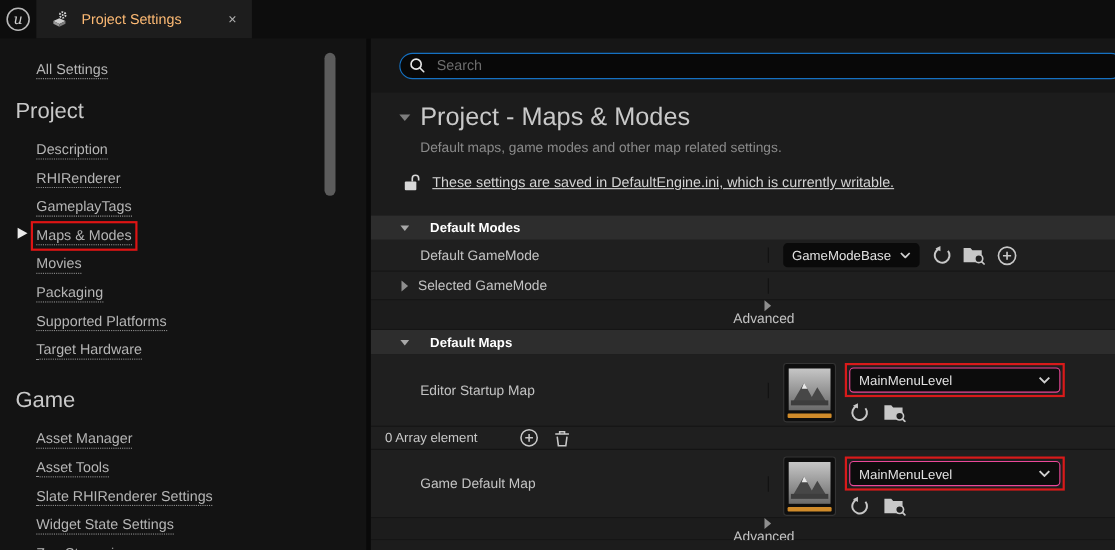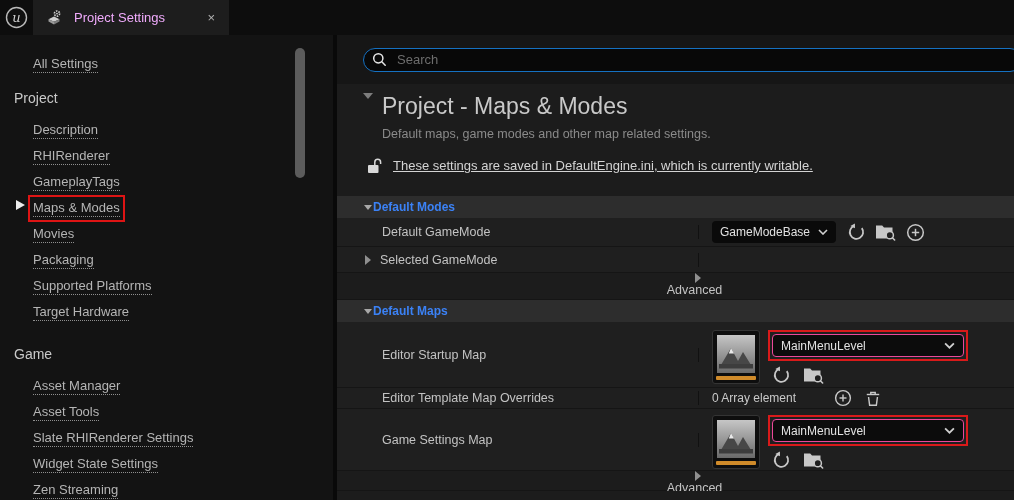--- a/index.html
+++ b/index.html
@@ -4,60 +4,60 @@
 <style>
   html,body{margin:0;padding:0;background:#000;}
   .root{position:relative;width:1014px;height:500px;background:#131313;overflow:hidden;
         font-family:"Liberation Sans",sans-serif;color:#c0c0c0;-webkit-font-smoothing:antialiased;}
 
   
   .topbar{height:35px;background:#0d0d0d;display:flex;align-items:center;}
   .logo-btn{width:27px;height:27px;margin-left:3px;display:flex;align-items:center;justify-content:center;}
   .tab{height:35px;min-width:196px;background:#1d1d1d;display:flex;align-items:center;
        padding:0 10px 0 13px;box-sizing:border-box;margin-left:3px;}
-  .tab-label{font-size:13px;color:#f0abfc;margin-left:11px;}
+  .tab-label{font-size:13px;color:#fdba74;margin-left:11px;}
   .tab-close{margin-left:auto;color:#b0b0b0;font-size:13px;line-height:1;padding:2px 4px;cursor:default;}
 
   
   .body-row{display:flex;height:465px;}
 
   
   .sidebar{width:337px;box-sizing:border-box;border-right:4px solid #090909;background:#131313;
            position:relative;flex-shrink:0;}
   .side-link{font-size:13px;color:#b5b5b5;border-bottom:1px dotted #8f8f8f;padding-bottom:1px;cursor:default;}
   .all-settings-wrap{margin:19px 0 0 33px;}
-  .side-heading{font-size:14px;font-weight:400;color:#c9c9c9;margin:18px 0 14px 14px;}
+  .side-heading{font-size:20px;font-weight:400;color:#c9c9c9;margin:18px 0 14px 14px;}
   .side-item{margin-left:33px;height:26px;position:relative;}
   .side-item .annotated{outline:2px solid #de1414;outline-offset:3px;}
   .sel-arrow{position:absolute;left:-17px;top:2px;width:0;height:0;
              border-top:5.5px solid transparent;border-bottom:5.5px solid transparent;
              border-left:9px solid #ececec;}
   .side-scroll{position:absolute;right:28px;top:13px;width:10px;height:130px;border-radius:5px;background:#5c5c5c;}
 
   
   .main{flex:1;min-width:0;display:flex;flex-direction:column;background:#161616;}
   .search-row{height:49px;display:flex;align-items:center;padding-left:26px;box-sizing:border-box;}
   .search-pill{flex:1;height:24px;margin-right:-8px;border:1px solid var(--accent,#1571c2);
                border-radius:13px;background:#080808;display:flex;align-items:center;
                padding-left:8px;box-sizing:border-box;}
   .search-pill input{background:transparent;border:none;outline:none;color:#cfcfcf;
                      font-size:13px;margin-left:8px;flex:1;font-family:inherit;}
   .search-pill input::placeholder{color:#6d6d6d;}
 
   .details{flex:1;background:#1c1c1c;display:flex;flex-direction:column;}
   .title-block{height:112px;box-sizing:border-box;padding-top:9px;}
-  .title-row{display:flex;padding-left:26px;}
+  .title-row{display:flex;align-items:center;padding-left:26px;}
   .page-title{font-size:23px;font-weight:400;color:#c9c9c9;margin:0 0 0 9px;}
   .subtitle{margin:7px 0 0 45px;font-size:12.5px;color:#8a8a8a;}
   .notice{margin:16px 0 0 30px;display:flex;align-items:center;font-size:13px;color:#d4d4d4;text-decoration:underline;}
   .notice svg{margin-right:11px;flex-shrink:0;}
 
   .sec-header{height:22px;background:#2d2d2d;display:flex;align-items:center;
               padding-left:27px;box-sizing:border-box;}
-  .sec-header .label{font-size:12px;font-weight:bold;color:#3b82f6;margin-left:1px;}
+  .sec-header .label{font-size:12px;font-weight:bold;color:#ffffff;margin-left:19px;}
 
   .prow{display:flex;background:#1f1f1f;border-bottom:1px solid #151515;box-sizing:border-box;align-items:center;}
   .prow .name{width:362px;box-sizing:border-box;border-right:1px solid #111;display:flex;
               align-items:center;padding-left:45px;font-size:12.5px;color:#c3c3c3;}
   .prow .name.collapsible{padding-left:28px;}
   .prow .name.collapsible .lbl{margin-left:9px;}
   .prow .value{flex:1;display:flex;align-items:center;padding-left:13px;min-width:0;}
   .h29{height:29px}.h26{height:26px}.h27{height:27px}.h66{height:66px}.h21{height:21px}.h62{height:62px}.h20{height:20px}
 
   .adv{display:flex;align-items:center;background:#1c1c1c;border-bottom:1px solid #151515;
@@ -283,41 +283,38 @@
                   <path d="M1 2.5 h6.2 l1.8 2 h8.5 v11 H1 Z" fill="#c8c8c8"></path>
                   <circle cx="14.8" cy="12.2" r="3.6" fill="#1f1f1f" stroke="#c8c8c8" stroke-width="1.5"></circle>
                   <line x1="17.4" y1="14.8" x2="19.6" y2="17" stroke="#c8c8c8" stroke-width="1.6" stroke-linecap="round"></line>
                 </svg>
               </div>
             </div>
           </div>
         </div>
 
         <div class="prow h21">
-          <div class="name">
-            <span class="lbl">Editor Template Map Overrides</span>
-          </div>
           <div class="value">
             <span class="array-count">0 Array element</span>
             <svg style="margin-left:38px" width="18" height="18" viewBox="0 0 19 19">
               <circle cx="9.5" cy="9.5" r="7.8" fill="none" stroke="#c8c8c8" stroke-width="1.5"></circle>
               <line x1="9.5" y1="5.8" x2="9.5" y2="13.2" stroke="#c8c8c8" stroke-width="1.5"></line>
               <line x1="5.8" y1="9.5" x2="13.2" y2="9.5" stroke="#c8c8c8" stroke-width="1.5"></line>
             </svg>
             <svg style="margin-left:13px" width="16" height="17" viewBox="0 0 18 19">
               <line x1="2" y1="5" x2="16" y2="5" stroke="#c8c8c8" stroke-width="1.6"></line>
               <path d="M6.5 5 V2.8 H11.5 V5" fill="none" stroke="#c8c8c8" stroke-width="1.6"></path>
               <path d="M4 7.8 L5.2 17 H12.8 L14 7.8" fill="none" stroke="#c8c8c8" stroke-width="1.6"></path>
             </svg>
           </div>
         </div>
 
         <div class="prow h62">
           <div class="name">
-            <span class="lbl">Game Settings Map</span>
+            <span class="lbl">Game Default Map</span>
           </div>
           <div class="value map-value">
             <div class="thumb">
               <div class="thumb-img">
                 <svg width="38" height="38" viewBox="0 0 38 38">
                   <path d="M4 30 L14 13 L21 26 L26 17 L34 30 Z" fill="#474747"></path>
                   <path d="M14 13 L17 18.5 L11.8 18.5 Z" fill="#e9e9e9"></path>
                   <rect x="2" y="29" width="34" height="4.5" fill="#3d3d3d"></rect>
                 </svg>
               </div>

